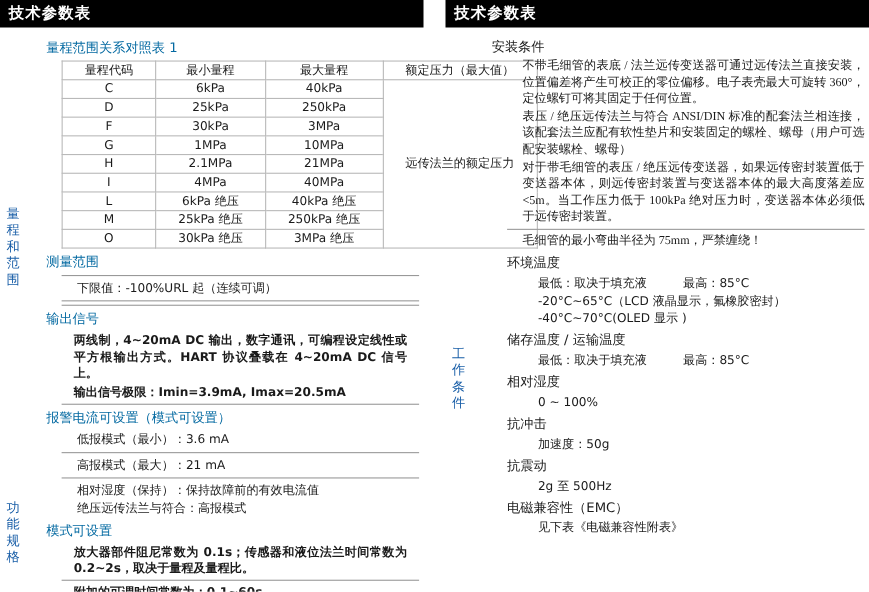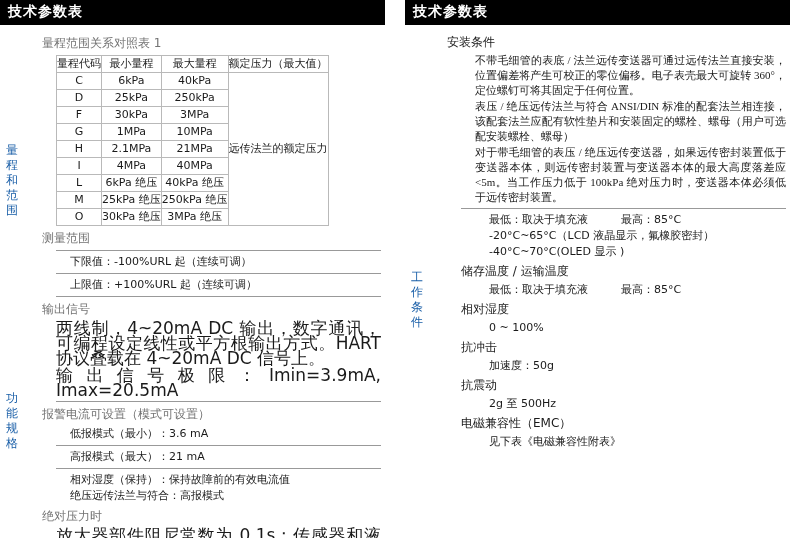--- a/index.html
+++ b/index.html
@@ -44,53 +44,55 @@
   }
   .side-label {
     position: absolute;
     left: 4px;
     width: 16px;
     text-align: center;
     font-size: 12px;
     line-height: 15px;
     color: #1a5fa8;
     font-weight: normal;
+    margin-top: 44px;
   }
   .content {
     margin-left: 28px;
     margin-right: 4px;
   }
   .sec-head {
     font-size: 12px;
-    color: #737373;
+    color: #0369a1;
     margin: 4px 0 3px 0;
     padding-left: 14px;
   }
   .para {
     padding-left: 28px;
     line-height: 15px;
-    font-size: 17px;
-    margin: 2px 0;
+    font-size: 11px;
+    margin: 2px 11px;
     text-align: justify;
+    font-weight: bold;
   }
   .rule {
     border-bottom: 1px solid #999999;
     margin: 3px 0 3px 14px;
   }
   .rule.ind2 { margin-left: 28px; }
 
   
   table.range {
     border-collapse: collapse;
     margin-left: 28px;
     font-size: 11px;
   }
   table.range th, table.range td {
     border: 1px solid #b9b9b9;
-    padding: 1px 0;
+    padding: 1px 20px;
     text-align: center;
     font-weight: normal;
     line-height: 14px;
     white-space: nowrap;
   }
   table.range th { background: #ffffff; }
   td.flange {
     vertical-align: middle;
     line-height: 16px;
   }
@@ -131,21 +133,21 @@
 </head>
 <body>
 
 <div class="page">
 
   <div class="col col-left">
     <div class="title-bar">技术参数表</div>
 
     <div class="body-wrap">
       <div class="side-label" style="top:118px;">量程和范围</div>
-      <div class="side-label" style="top:366px;text-align:center;">功能规格</div>
+      <div class="side-label" style="top:385px;text-align:center;">功能规格</div>
 
       <div class="content">
 
         <div class="sec-head">量程范围关系对照表 1</div>
 
         <table class="range">
           <tbody>
               <tr>
             <th>量程代码</th>
             <th>最小量程</th>
@@ -198,37 +200,36 @@
             <td>30kPa 绝压</td>
             <td>3MPa 绝压</td>
           </tr>
         </tbody>
           </table>
 
         <div class="sec-head">测量范围</div>
         <div class="rule ind2"></div>
         <div class="kv-line">下限值：-100%URL 起（连续可调）</div>
         <div class="rule ind2"></div>
-        <div class="kv-line">上限值：+100%URL 起（连续可调）</div>
         <div class="rule ind2"></div>
 
         <div class="sec-head">输出信号</div>
         <div class="para">两线制，4~20mA DC 输出，数字通讯，可编程设定线性或平方根输出方式。HART 协议叠载在 4~20mA DC 信号上。</div>
         <div class="para">输出信号极限：Imin=3.9mA, Imax=20.5mA</div>
         <div class="rule ind2"></div>
 
         <div class="sec-head">报警电流可设置（模式可设置）</div>
         <div class="kv-line">低报模式（最小）：3.6 mA</div>
         <div class="rule ind2"></div>
         <div class="kv-line">高报模式（最大）：21 mA</div>
         <div class="rule ind2"></div>
         <div class="kv-line">相对湿度（保持）：保持故障前的有效电流值</div>
         <div class="kv-line">绝压远传法兰与符合：高报模式</div>
 
-        <div class="sec-head">绝对压力时</div>
+        <div class="sec-head">模式可设置</div>
         <div class="para">放大器部件阻尼常数为 0.1s；传感器和液位法兰时间常数为 0.2~2s，取决于量程及量程比。</div>
         <div class="rule ind2"></div>
         <div class="para">附加的可调时间常数为：0.1~60s</div>
 
       </div>
     </div>
   </div>
 
   <div class="col col-right">
     <div class="title-bar">技术参数表</div>
@@ -236,21 +237,23 @@
     <div class="body-wrap">
       <div class="side-label" style="top:245px;">工作条件</div>
 
       <div class="content">
 
         <div class="r-head">安装条件</div>
         <div class="r-para">不带毛细管的表底 / 法兰远传变送器可通过远传法兰直接安装，位置偏差将产生可校正的零位偏移。电子表壳最大可旋转 360°，定位螺钉可将其固定于任何位置。</div>
         <div class="r-para">表压 / 绝压远传法兰与符合 ANSI/DIN 标准的配套法兰相连接，该配套法兰应配有软性垫片和安装固定的螺栓、螺母（用户可选配安装螺栓、螺母）</div>
         <div class="r-para">对于带毛细管的表压 / 绝压远传变送器，如果远传密封装置低于变送器本体，则远传密封装置与变送器本体的最大高度落差应 &lt;5m。当工作压力低于 100kPa 绝对压力时，变送器本体必须低于远传密封装置。</div>
         <div class="rule ind2"></div>
-
+        <div class="r-para">毛细管的最小弯曲半径为 75mm，严禁缠绕！</div>
+
+        <div class="r-sub">环境温度</div>
         <div class="r-para2">
           <span>最低：取决于填充液</span>
           <span class="inline-gap"></span>
           <span>最高：85°C</span>
         </div>
         <div class="r-para2">-20°C~65°C（LCD 液晶显示，氟橡胶密封）</div>
         <div class="r-para2">-40°C~70°C(OLED 显示 )</div>
 
         <div class="r-sub">储存温度 / 运输温度</div>
         <div class="r-para2">

